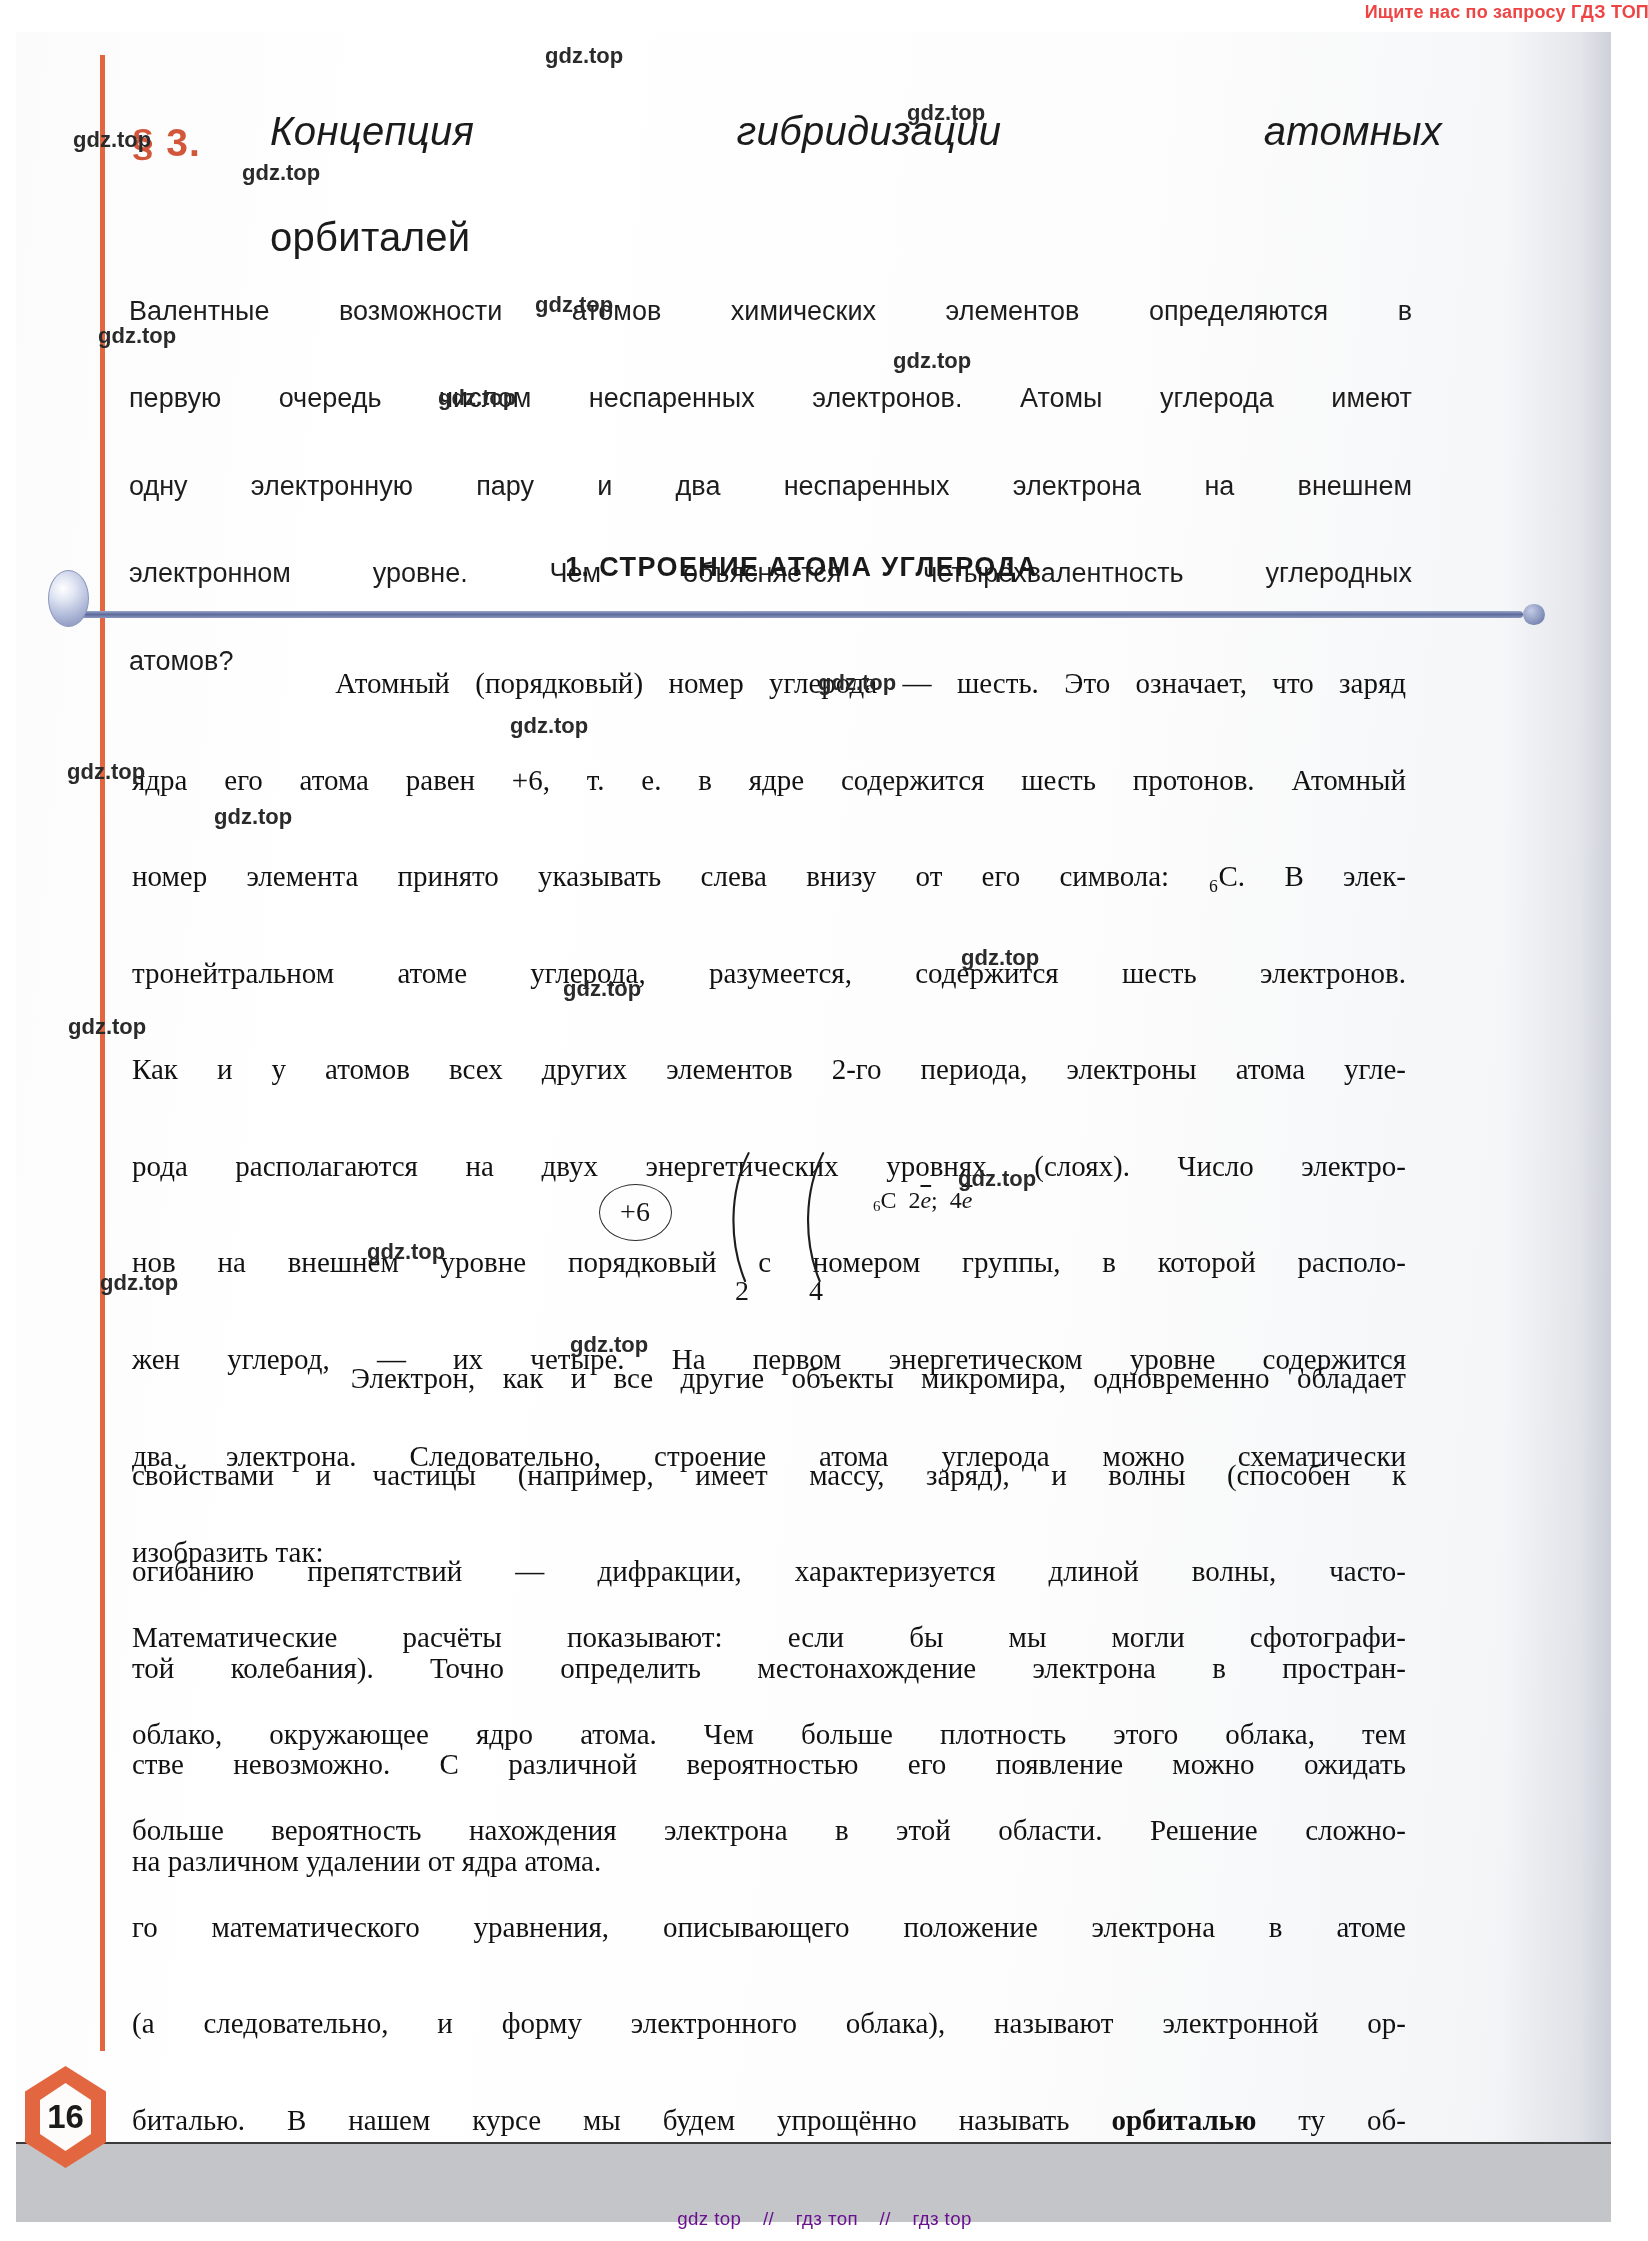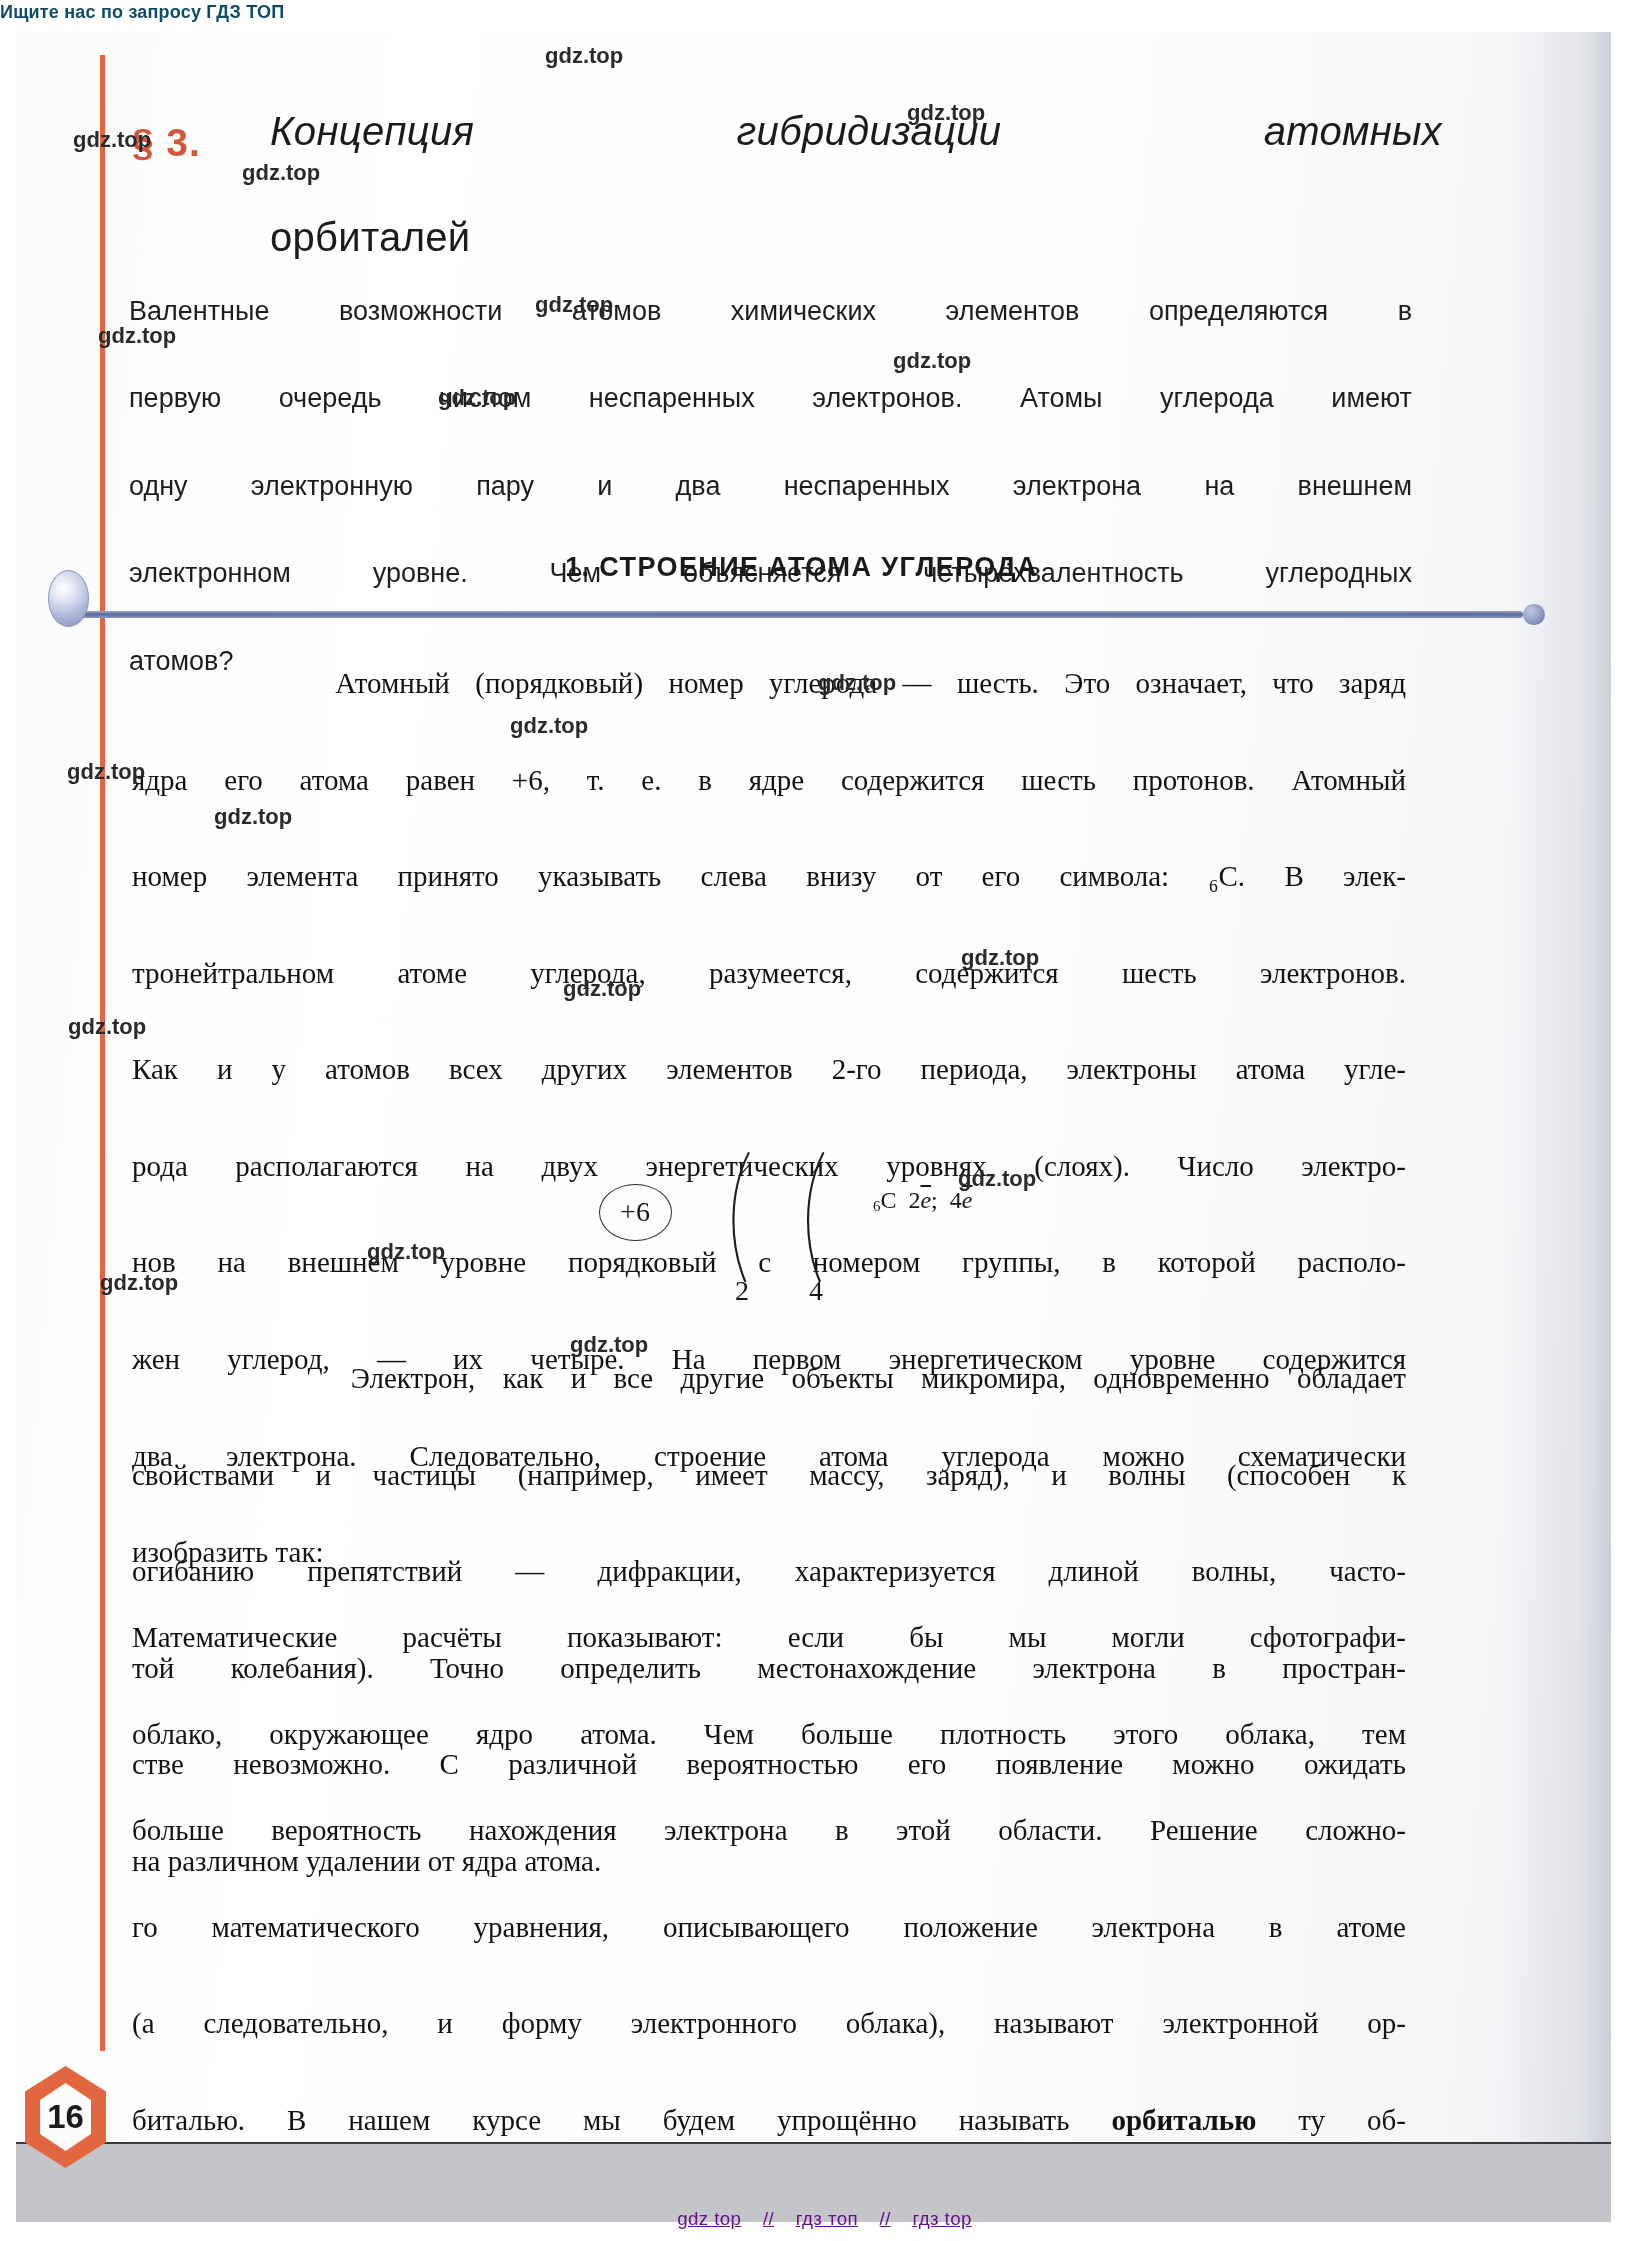--- a/index.html
+++ b/index.html
@@ -46,22 +46,22 @@
     background: #c3c5c8;
     border-top: 2.7px solid #3a3a3a;
   }
 
   
   .promo-banner {
     position: absolute;
     top: 1.8px;
     left: 0;
     width: 100%;
-    text-align: left;
-    color: #0c4a6e;
+    text-align: right;
+    color: #ef4444;
     font-family: "Liberation Sans", sans-serif;
     font-size: 18px;
     font-weight: 600;
     letter-spacing: 0.2px;
   }
 
   
   .left-rule {
     position: absolute;
     left: 100px;
@@ -295,21 +295,21 @@
     position: absolute;
     left: 0;
     top: 2208px;
     width: 100%;
     text-align: center;
     font-family: "Liberation Sans", sans-serif;
     font-size: 18.7px;
     color: #6a0f8f;
     letter-spacing: 0.4px;
   }
-  .footer-links span { margin: 0 8px; text-decoration: underline; }
+  .footer-links span { margin: 0 8px; }
 
   
   .wm {
     position: absolute;
     font-family: "Liberation Sans", sans-serif;
     font-weight: 600;
     color: #2a2a2a;
     white-space: nowrap;
     pointer-events: none;
     text-align: right;

